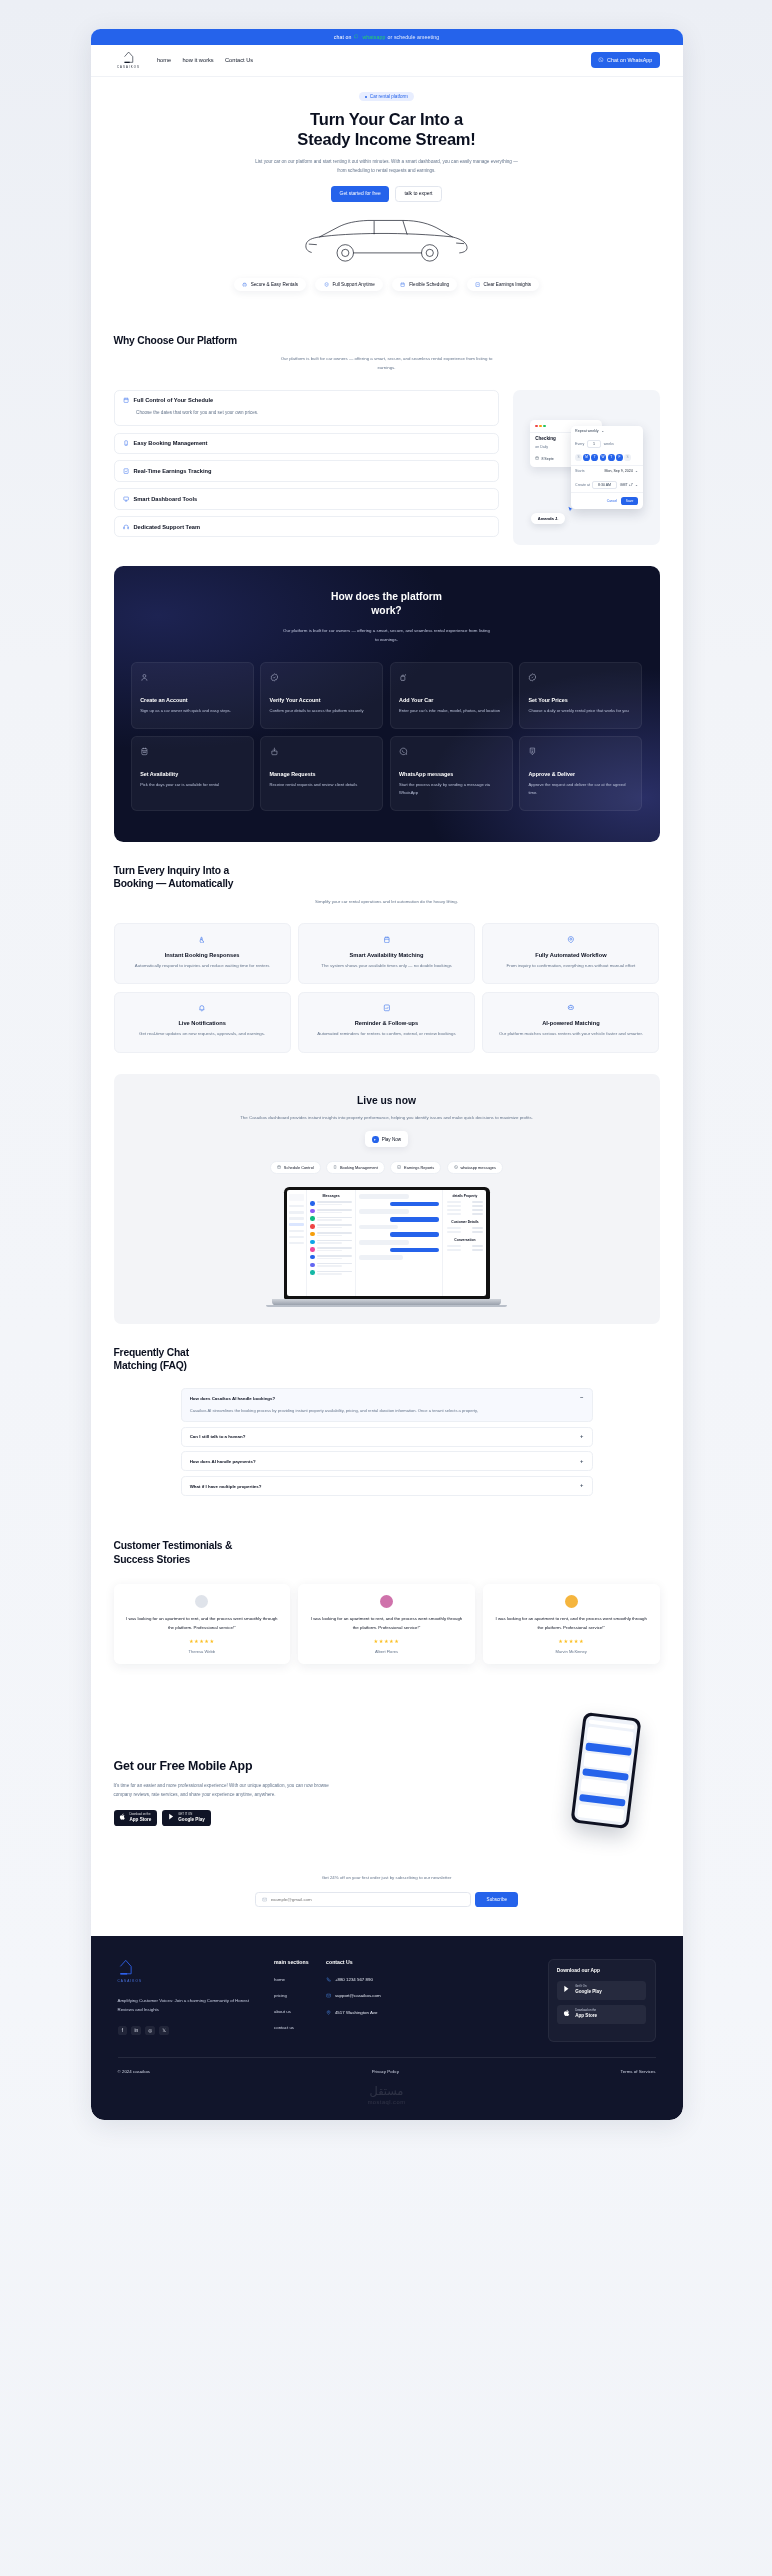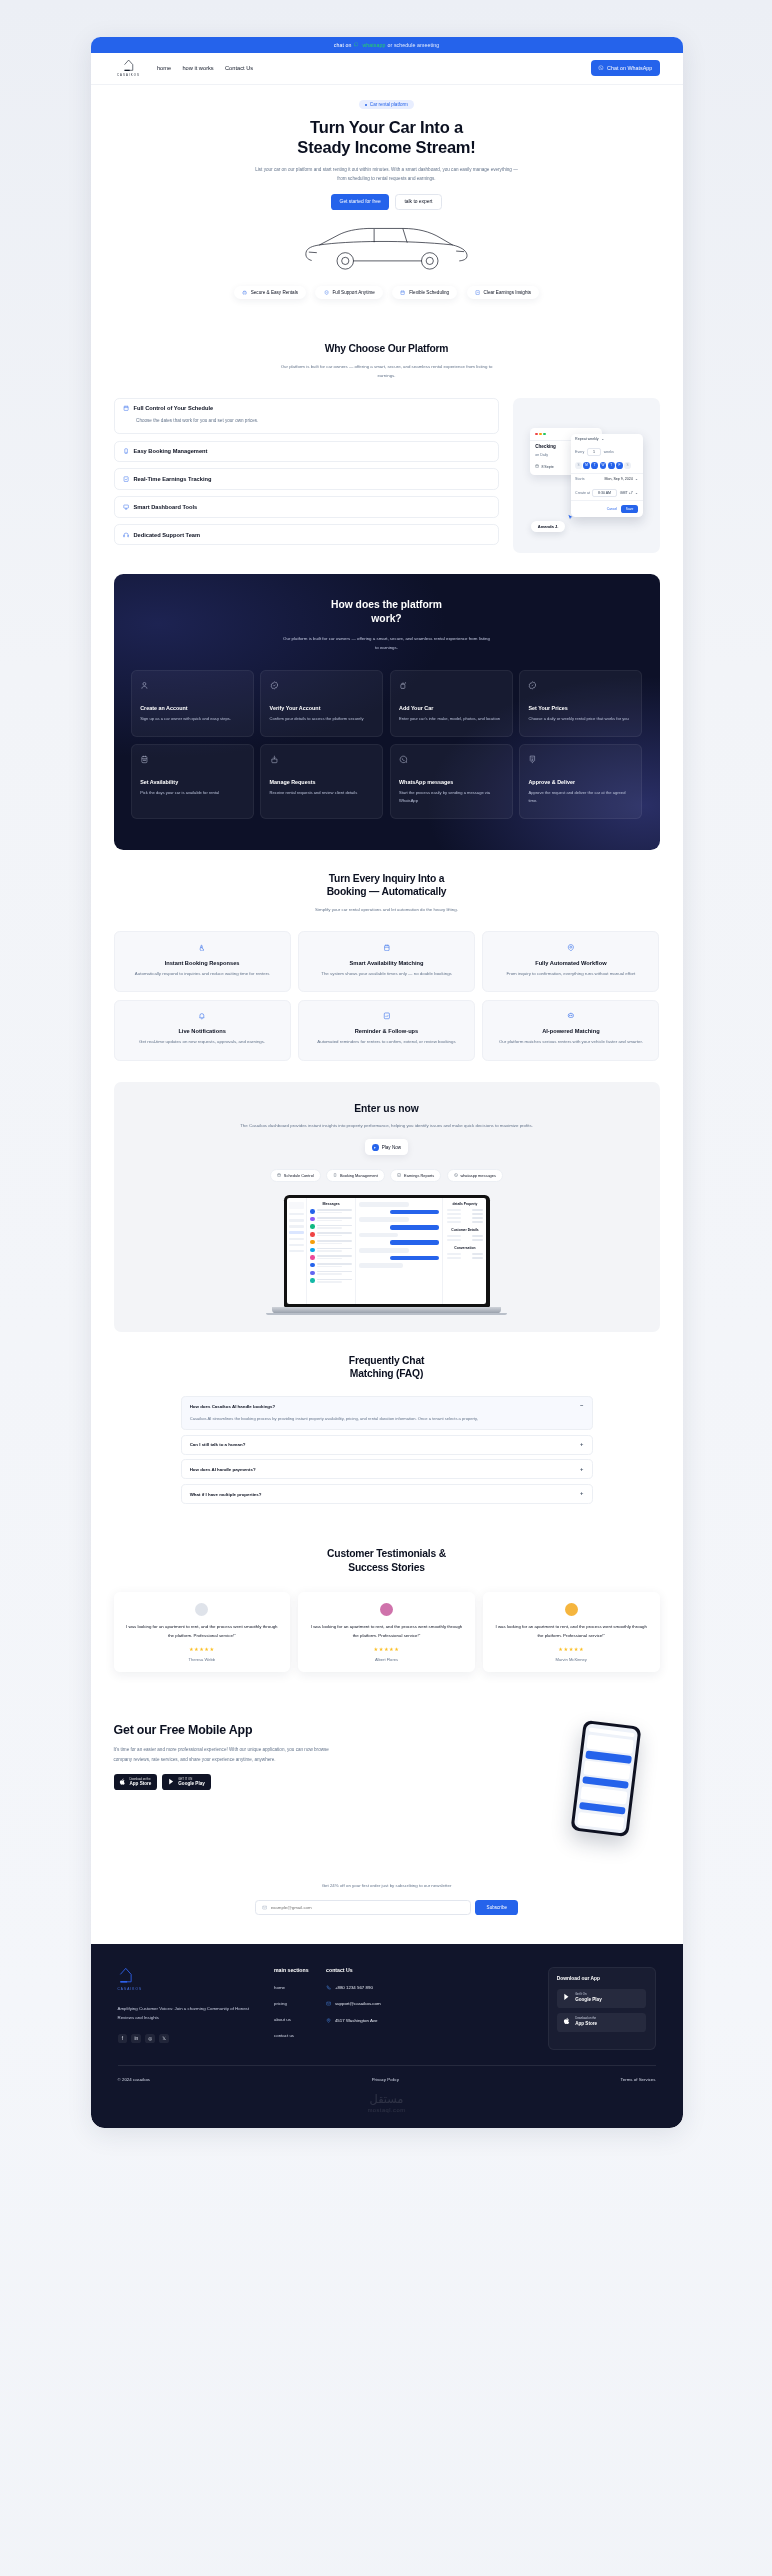--- a/index.html
+++ b/index.html
@@ -1,20 +1,20 @@
 <!DOCTYPE html>
 <html style="font-size:8.2px"><head>
 <meta charset="utf-8">
 <title>Casaikos Landing</title>
 <style>
   *{box-sizing:border-box;margin:0;padding:0;}
   html,body{background:#eef1f6;font-family:"Liberation Sans","DejaVu Sans",sans-serif;}
   body{width:773px;}
   .page{width:773px;min-height:3340px;position:relative;background:linear-gradient(180deg,#eceff5 0%,#f2f4f8 20%,#f4f6fa 60%,#eef1f6 100%);padding-top:29px;}
-  .shell{width:592px;margin:8px auto;background:#fff;border-radius:9.3px 9.3px 13.4px 13.4px;overflow:hidden;box-shadow:0 5.2px 26px rgba(30,40,70,.10);}
+  .shell{width:592px;margin:0 auto;background:#fff;border-radius:9.3px 9.3px 13.4px 13.4px;overflow:hidden;box-shadow:0 5.2px 26px rgba(30,40,70,.10);}
   
   .topbar{background:#2563eb;color:#fff;height:15.5px;display:flex;align-items:center;justify-content:center;font-size:5.2px;letter-spacing:0.1px;}
   .topbar .wa{color:#25d366;margin:0 2.1px;}
   .topbar .lnk{color:#e7eefc;}
   
   .nav{height:32px;display:flex;align-items:center;padding:0 23px;background:#fff;border-bottom:0.5px solid #f0f2f6;}
   .logo{display:flex;flex-direction:column;align-items:center;width:30px;}
   .logo svg{display:block;}
   .logo .lt{font-size:2.8px;letter-spacing:1.1px;color:#111827;margin-top:1px;}
   .navlinks{display:flex;gap:11.3px;margin-left:13.4px;}
@@ -31,21 +31,21 @@
   .hero-sub{font-size:4.6px;color:#64748b;line-height:2;max-width:268px;margin:8.2px auto 0;}
   .hero-btns{display:flex;gap:5.2px;justify-content:center;margin-top:10.3px;}
   .btn-primary{background:#2563eb;color:#fff;border:none;border-radius:3.6px;padding:4.6px 8.8px;font-size:4.9px;cursor:pointer;font-family:inherit;}
   .btn-ghost{background:#fff;color:#0b1020;border:0.5px solid #e2e6ee;border-radius:3.6px;padding:4.6px 8.8px;font-size:4.9px;cursor:pointer;font-family:inherit;}
   .carwrap{margin-top:9.3px;display:flex;justify-content:center;}
   .badges{display:flex;gap:9.3px;justify-content:center;margin-top:9.3px;padding-bottom:13.4px;}
   .badge{background:#fff;border-radius:11.3px;padding:4.1px 8.2px;font-size:4.6px;color:#0b1020;display:flex;align-items:center;gap:3.6px;box-shadow:0 2.1px 7.2px rgba(30,40,70,.07);}
   .badge .bi{color:#2563eb;display:flex;}
   
   .sec{padding:21.6px 23px;}
-  .sec h2{font-size:10.3px;text-align:center;color:#0b1020;font-weight:700;letter-spacing:-0.2px;line-height:1.3;}
+  .sec h2{font-size:10.3px;color:#0b1020;font-weight:700;letter-spacing:-0.2px;line-height:1.3;}
   .sec .lead{font-size:4.4px;color:#64748b;text-align:center;line-height:2.1;margin-top:6.2px;max-width:222px;margin-left:auto;margin-right:auto;}
   
   .why-grid{display:flex;gap:13.4px;margin-top:17.5px;}
   .why-list{flex:1;display:flex;flex-direction:column;gap:6.2px;}
   .why-item{border:0.5px solid #eceff4;border-radius:5.2px;padding:6.7px 8.2px;background:#fff;}
   .why-item.open{padding-bottom:10.3px;}
   .why-head{display:flex;align-items:center;gap:4.6px;}
   .why-head .wi{color:#2563eb;display:flex;}
   .why-head .wt{font-size:5.7px;font-weight:700;color:#0b1020;}
   .why-body{font-size:4.6px;color:#64748b;margin:6.7px 0 0 13.4px;}
@@ -128,21 +128,21 @@
   .fq .sign{margin-left:auto;color:#475569;font-size:5.7px;line-height:1;}
   .fa{font-size:4.1px;color:#64748b;line-height:2;margin-top:5.7px;}
   
   .tgrid{display:grid;grid-template-columns:repeat(3,1fr);gap:8.2px;margin-top:17.5px;}
   .tcard{background:#fff;border-radius:5.7px;box-shadow:0 2.6px 10.3px rgba(20,30,60,.07);padding:11.3px 9.3px 10.3px;text-align:center;}
   .tav{width:13.4px;height:13.4px;border-radius:50%;margin:0 auto;}
   .tq{font-size:4.4px;color:#0b1020;line-height:2;margin-top:7.2px;}
   .stars{color:#fbbf24;font-size:5.2px;letter-spacing:0.5px;margin-top:5.2px;}
   .tname{font-size:4.1px;color:#64748b;margin-top:4.6px;}
   
-  .app{display:flex;align-items:flex-start;padding:29px 23px 20.6px;gap:19px;}
+  .app{display:flex;align-items:flex-end;padding:29px 23px 20.6px;gap:19px;}
   .app-l{flex:1;}
   .app-l h2{font-size:12.4px;color:#0b1020;font-weight:700;text-align:left;letter-spacing:-0.2px;}
   .app-l p{font-size:4.6px;color:#64748b;line-height:2.1;margin-top:8.2px;max-width:227px;}
   .stores{display:flex;gap:5.2px;margin-top:10.3px;}
   .store{background:#101426;color:#fff;border-radius:3.1px;padding:3.1px 5.7px;display:flex;align-items:center;gap:3.1px;cursor:pointer;}
   .store .s1{font-size:2.8px;opacity:.85;line-height:1.2;}
   .store .s2{font-size:4.6px;font-weight:700;line-height:1.25;}
   .phonewrap{width:108px;display:flex;justify-content:center;}
   .phone{width:58px;height:111px;background:#0f1222;border-radius:8.2px;padding:2.6px;transform:rotate(7deg);box-shadow:0 9.3px 20.6px rgba(20,30,60,.22);}
   .phone-in{background:#eef2f9;border-radius:6.2px;height:100%;padding:4.1px 3.1px;overflow:hidden;}
@@ -569,21 +569,21 @@
                 <circle cx="15" cy="11" r="1" fill="currentColor"></circle>
               </svg>
             </span>
         <div class="ti">AI-powered Matching</div>
         <div class="de">Our platform matches serious renters with your vehicle faster and smarter.</div>
       </div>
     </div>
   </div>
 
   <div class="join">
-    <h2>Enter us now</h2>
+    <h2>Live us now</h2>
     <p class="lead">The Casaikos dashboard provides instant insights into property performance, helping you identify issues and make quick decisions to maximize profits.</p>
     <div class="playbtn">
       <span class="pb">
             <svg width="3.6" height="3.6" viewBox="0 0 24 24" fill="#fff">
               <path d="M8 5l11 7-11 7z"></path>
             </svg>
           </span>
       <span>Play Now</span>
     </div>
     <div class="joinchips">

